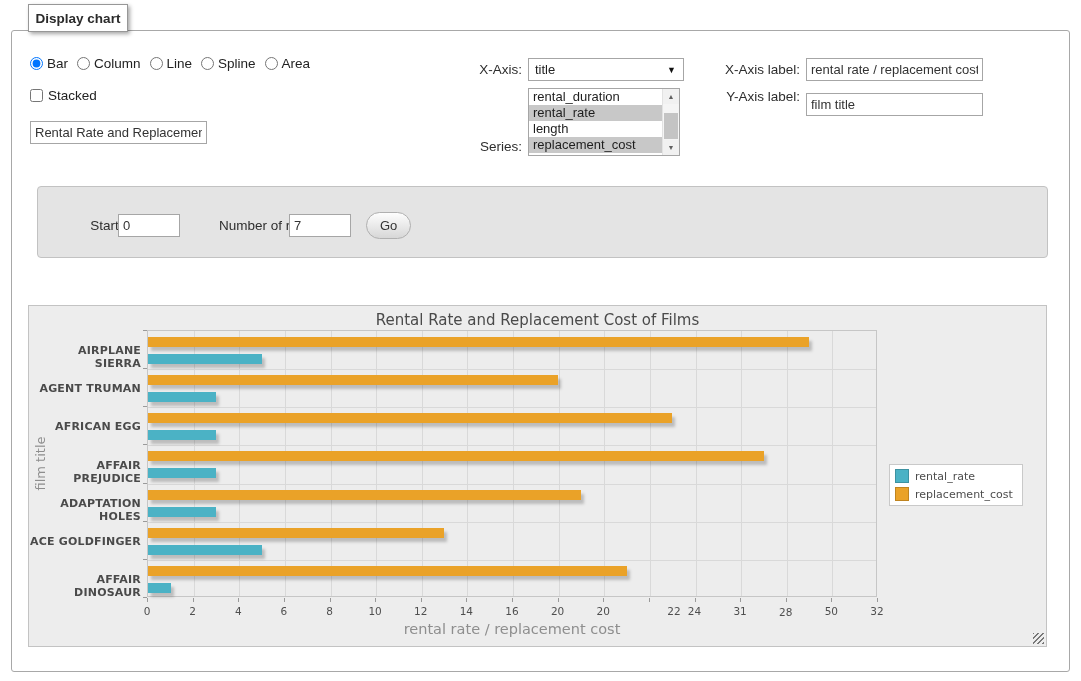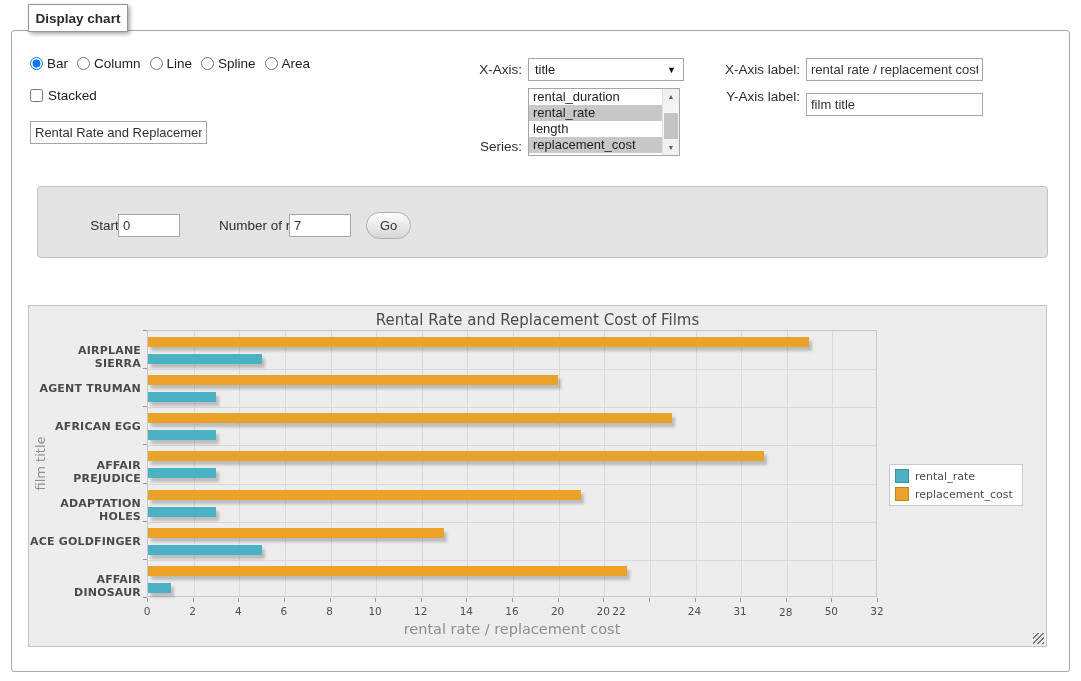--- a/index.html
+++ b/index.html
@@ -247,21 +247,21 @@
       <div class="xtick-label" style="left: 376.75px; top: 299px;">12</div>
       <div class="xtick" style="left: 437.375px; top: 292px;"></div>
       <div class="xtick-label" style="left: 422.375px; top: 299px;">14</div>
       <div class="xtick" style="left: 483px; top: 292px;"></div>
       <div class="xtick-label" style="left: 468px; top: 299px;">16</div>
       <div class="xtick" style="left: 528.625px; top: 292px;"></div>
       <div class="xtick-label" style="left: 513.625px; top: 299px;">20</div>
       <div class="xtick" style="left: 574.25px; top: 292px;"></div>
       <div class="xtick-label" style="left: 559.25px; top: 299px;">20</div>
       <div class="xtick" style="left: 619.875px; top: 292px;"></div>
-      <div class="xtick-label" style="left: 575px; top: 299px;">22</div>
+      <div class="xtick-label" style="left: 630px; top: 299px;">22</div>
       <div class="xtick" style="left: 665.5px; top: 292px;"></div>
       <div class="xtick-label" style="left: 650.5px; top: 299px;">24</div>
       <div class="xtick" style="left: 711.125px; top: 292px;"></div>
       <div class="xtick-label" style="left: 696.125px; top: 299px;">31</div>
       <div class="xtick" style="left: 756.75px; top: 292px;"></div>
       <div class="xtick-label" style="left: 741.75px; top: 300px;">28</div>
       <div class="xtick" style="left: 802.375px; top: 292px;"></div>
       <div class="xtick-label" style="left: 787.375px; top: 299px;">50</div>
       <div class="xtick" style="left: 848px; top: 292px;"></div>
       <div class="xtick-label" style="left: 833px; top: 299px;">32</div>

